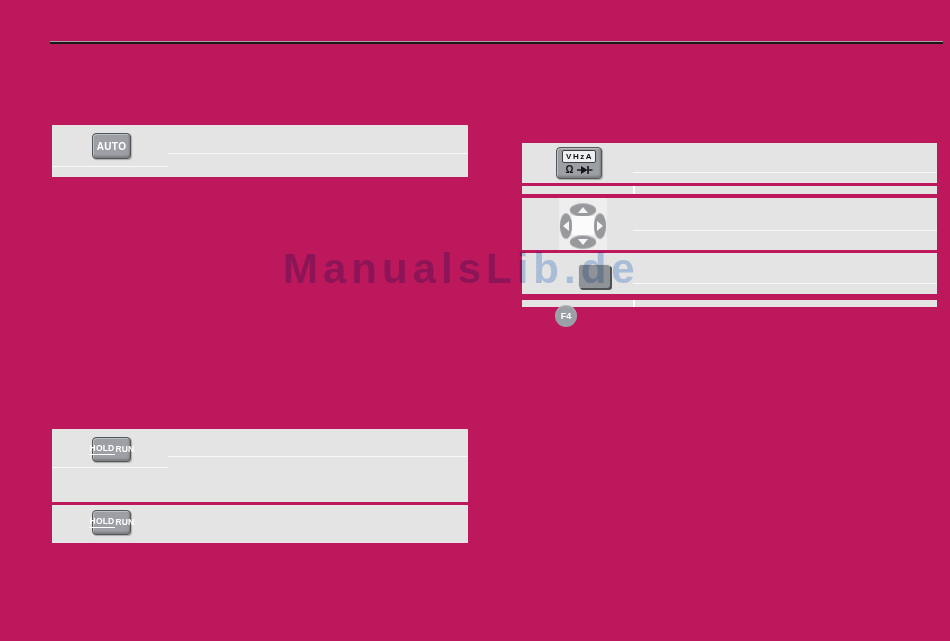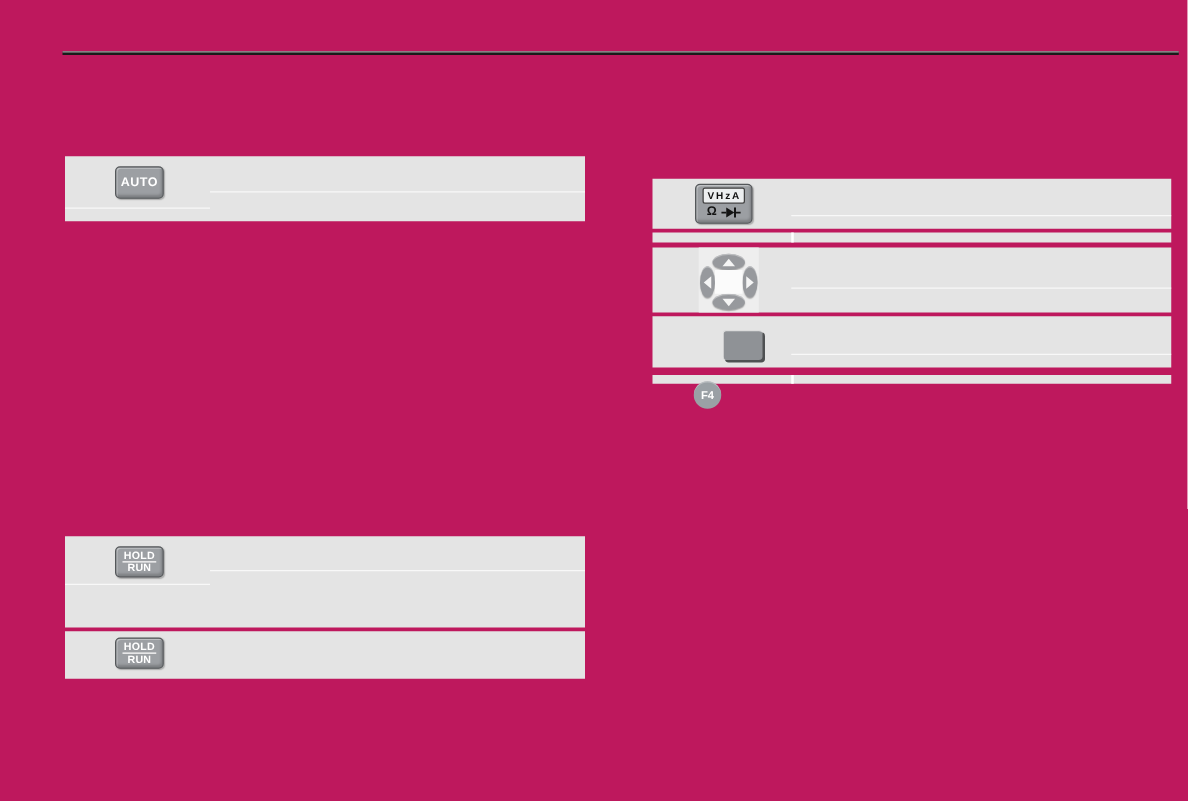--- a/index.html
+++ b/index.html
@@ -13,21 +13,21 @@
   
   .tbl{position:absolute;background:#e4e4e4;}
   .faint{position:absolute;height:1px;background:rgba(255,255,255,0.75);}
   .vsep{position:absolute;width:2px;background:#ffffff;}
   
   .key{position:absolute;background:#9c9fa3;border:1px solid #54575a;border-radius:4px;
     color:#fff;display:flex;align-items:center;justify-content:center;
     box-shadow:inset 1px 1px 0 rgba(255,255,255,.35), inset -1px -2px 2px rgba(0,0,0,.2), 1px 1px 1px rgba(0,0,0,.25);
     box-sizing:border-box;}
   .auto{left:92px;top:133px;width:39px;height:26px;font-size:10px;font-weight:bold;letter-spacing:.4px;}
-  .holdrun{width:39px;height:25px;left:92px;flex-direction:column;font-size:8.5px;
+  .holdrun{width:39px;height:25px;left:92px;flex-direction:row;font-size:8.5px;
     font-weight:bold;line-height:9.5px;letter-spacing:.2px;}
   .holdrun .hr-top{border-bottom:1px solid #fff;padding:0 1px;}
   .hr1{top:437px;} .hr2{top:510px;}
   .vhza{left:556px;top:147px;width:46px;height:32px;flex-direction:column;justify-content:flex-start;padding-top:2px;}
   .vhza-top{background:#edeff0;color:#101010;border:1px solid #404040;border-radius:2px;
     font-size:8px;font-weight:bold;letter-spacing:1.5px;line-height:9px;padding:1px 2px 1px 3px;}
   .vhza-bot{display:flex;align-items:center;gap:3px;color:#141414;font-weight:bold;font-size:10px;margin-top:1px;line-height:11px;}
   
   .pad{position:absolute;left:559px;top:198px;width:48px;height:52px;background:#eeeeee;}
   .oval{position:absolute;background:#97999d;border-radius:50%;
@@ -121,14 +121,15 @@
 
   <div class="key holdrun hr1">
     <span class="hr-top">HOLD</span>
     <span>RUN</span>
   </div>
   <div class="key holdrun hr2">
     <span class="hr-top">HOLD</span>
     <span>RUN</span>
   </div>
 
+  <div class="watermark">ManualsLib.de</div>
 
 </div>
 
 </body></html>

